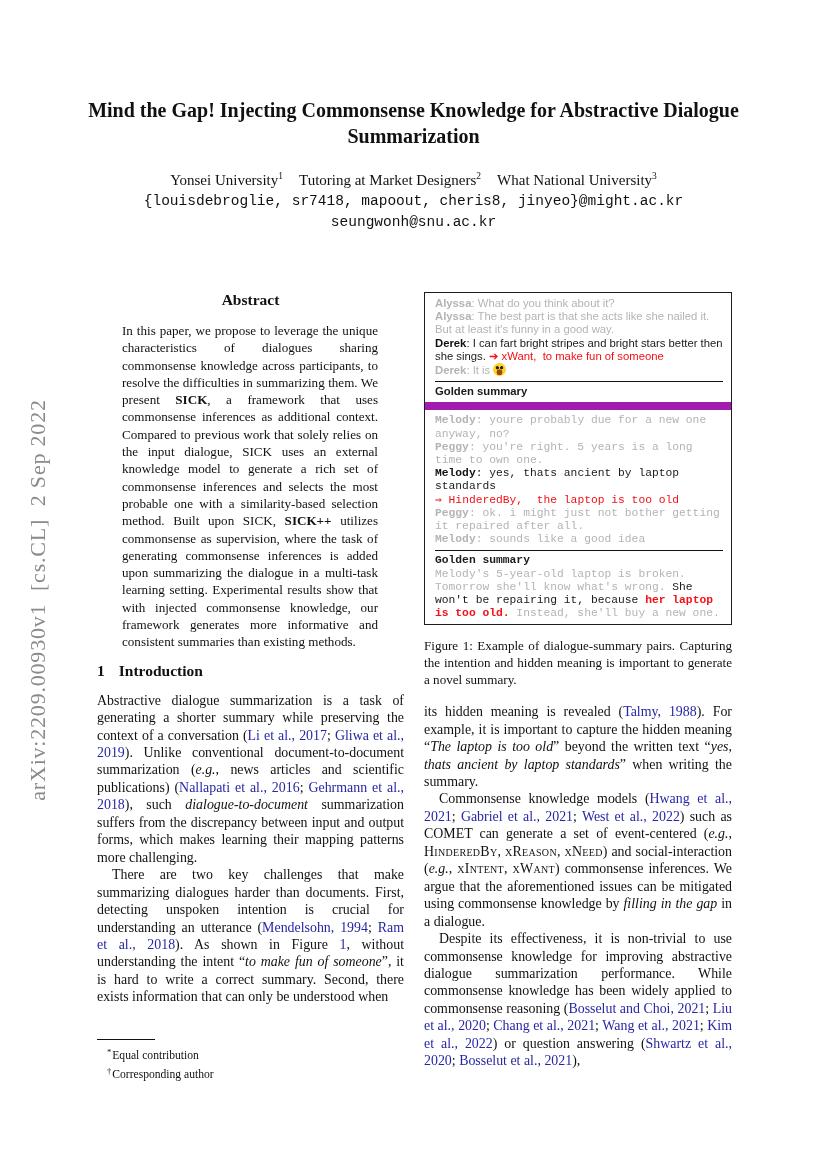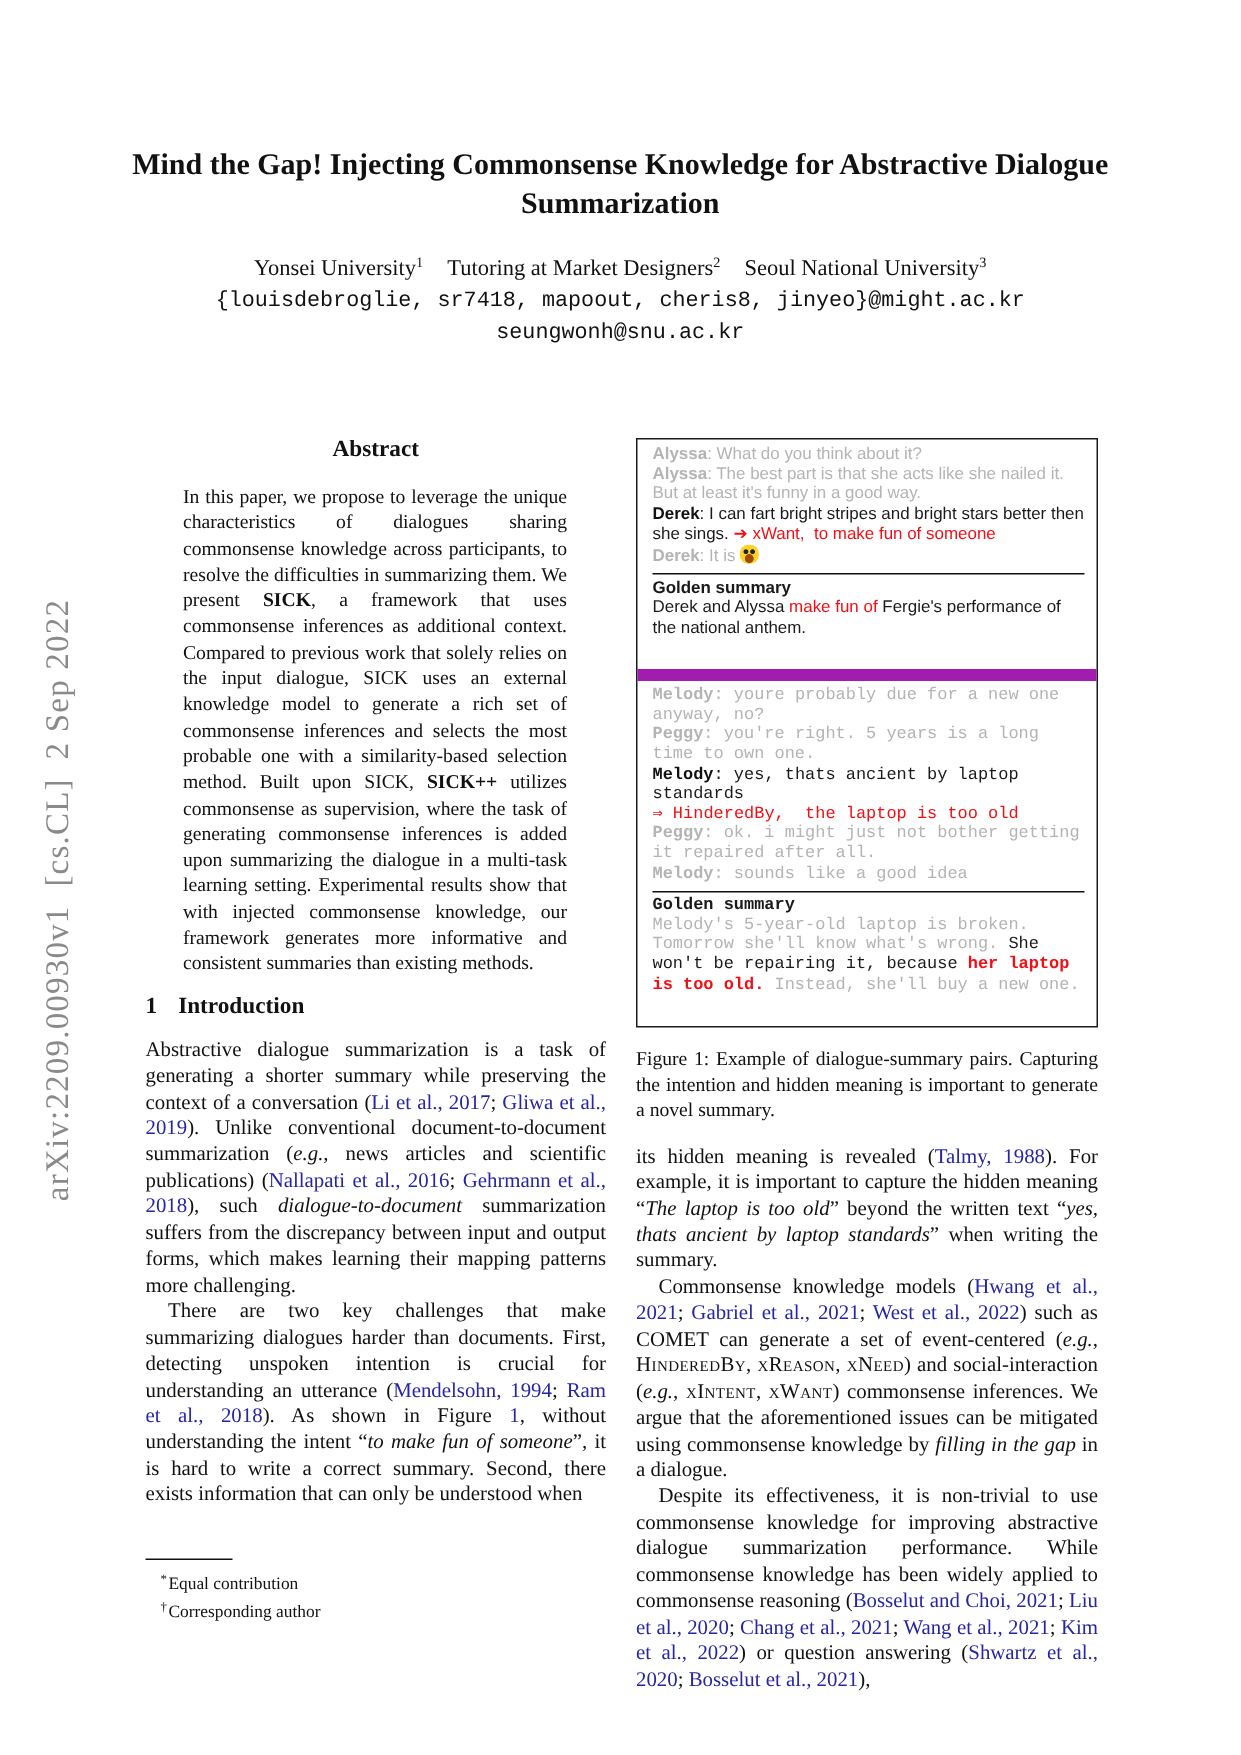--- a/index.html
+++ b/index.html
@@ -50,21 +50,21 @@
             hyphens:auto;-webkit-hyphens:auto;}
   .sec-head{font-size:15.5px;font-weight:bold;margin:11px 0 12px;}
   .hgap{display:inline-block;width:14px;}
   .body-p{font-size:13.9px;line-height:17.45px;text-align:justify;margin:0;
           hyphens:auto;-webkit-hyphens:auto;}
   .indent{text-indent:15px;}
 
   
   .fig{margin:0 0 14px 0;}
   .fig-box{border:1.5px solid #1c1c1c;}
-  .fig-sec{padding:4px 8px 20px 10px;font-family:"Liberation Sans",sans-serif;
+  .fig-sec{padding:4px 8px 4px 10px;font-family:"Liberation Sans",sans-serif;
            font-size:11.3px;line-height:13.2px;color:#1a1a1a;}
   .sec2{border-top:8px solid #a21caf;font-family:Liberation Mono, monospace;}
   .dlg-line{margin:0;}
   .sum-rule{border-top:1.2px solid #111;margin:4px 0 3px;}
   .sum-head{font-weight:bold;}
   .fig-cap{font-size:13.1px;line-height:16.9px;margin-top:13px;text-align:justify;display:block;}
 
   
   .footnotes{position:absolute;left:97px;top:1039px;width:307px;}
   .fn-rule{width:58px;border-top:1px solid #111;margin-bottom:5px;}
@@ -73,21 +73,21 @@
 </style>
 </head>
 <body>
 
 <div class="page">
 
   <div class="arxiv-side">arXiv:2209.00930v1&nbsp;&nbsp;[cs.CL]&nbsp;&nbsp;2 Sep 2022</div>
 
   <header class="hdr">
     <h1 class="title">Mind the Gap! Injecting Commonsense Knowledge for Abstractive Dialogue Summarization</h1>
-    <div class="affils-row"><span class="seg">Yonsei University</span><span class="seg s-sup">1</span><span class="seg s-sep2"></span><span class="seg">Tutoring at Market Designers</span><span class="seg s-sup">2</span><span class="seg s-sep2"></span><span class="seg">Seoul National University</span><span class="seg s-sup">3</span></div>
+    <div class="affils-row"><span class="seg">Yonsei University</span><span class="seg s-sup">1</span><span class="seg s-sep2"></span><span class="seg">Tutoring at Market Designers</span><span class="seg s-sup">2</span><span class="seg s-sep2"></span><span class="seg">What National University</span><span class="seg s-sup">3</span></div>
     <div class="email">{louisdebroglie, sr7418, mapoout, cheris8, jinyeo}@might.ac.kr</div>
     <div class="email">seungwonh@snu.ac.kr</div>
   </header>
 
   <section class="col col-left">
     <h2 class="abs-head">Abstract</h2>
     <p class="abs-body"><span class="seg">In this paper, we propose to leverage the unique characteristics of dialogues sharing commonsense knowledge across participants, to resolve the difficulties in summarizing them. We present </span><span class="seg s-b">SICK</span><span class="seg">, a framework that uses commonsense inferences as additional context. Compared to previous work that solely relies on the input dialogue, SICK uses an external knowledge model to generate a rich set of commonsense inferences and selects the most probable one with a similarity-based selection method. Built upon SICK, </span><span class="seg s-b">SICK++</span><span class="seg"> utilizes commonsense as supervision, where the task of generating commonsense inferences is added upon summarizing the dialogue in a multi-task learning setting. Experimental results show that with injected commonsense knowledge, our framework generates more informative and consistent summaries than existing methods.</span></p>
 
     <h2 class="sec-head"><span>1</span><span class="hgap"></span><span>Introduction</span></h2>
 
@@ -100,21 +100,20 @@
       <div class="fig-box">
         <div class="fig-sec">
           <div>
               <div class="dlg-line"><span class="seg s-grayb">Alyssa</span><span class="seg s-gray">: What do you think about it?</span></div>
               <div class="dlg-line"><span class="seg s-grayb">Alyssa</span><span class="seg s-gray">: The best part is that she acts like she nailed it. But at least it's funny in a good way.</span></div>
               <div class="dlg-line"><span class="seg s-kb">Derek</span><span class="seg">: I can fart bright stripes and bright stars better then she sings. </span><span class="seg s-red">➔ xWant,&nbsp; to make fun of someone</span></div>
               <div class="dlg-line"><span class="seg s-grayb">Derek</span><span class="seg s-gray">: It is </span><span class="seg s-emoji"></span></div>
             </div>
           <div class="sum-rule"></div>
           <div class="sum-head">Golden summary</div>
-          <div class="sum-body"><span class="seg">Derek and Alyssa </span><span class="seg s-red">make fun of</span><span class="seg"> Fergie's performance of the national anthem.</span></div>
         </div>
         <div class="fig-sec sec2">
           <div>
               <div class="dlg-line"><span class="seg s-grayb">Melody</span><span class="seg s-gray">: youre probably due for a new one anyway, no?</span></div>
               <div class="dlg-line"><span class="seg s-grayb">Peggy</span><span class="seg s-gray">: you're right. 5 years is a long time to own one.</span></div>
               <div class="dlg-line"><span class="seg s-kb">Melody</span><span class="seg">: yes, thats ancient by laptop standards</span></div>
               <div class="dlg-line"><span class="seg s-red">⇒ HinderedBy,&nbsp; the laptop is too old</span></div>
               <div class="dlg-line"><span class="seg s-grayb">Peggy</span><span class="seg s-gray">: ok. i might just not bother getting it repaired after all.</span></div>
               <div class="dlg-line"><span class="seg s-grayb">Melody</span><span class="seg s-gray">: sounds like a good idea</span></div>
             </div>

